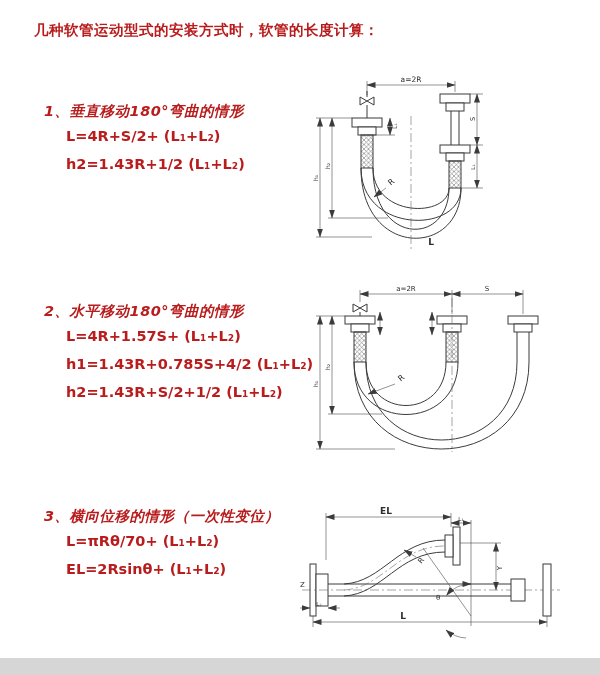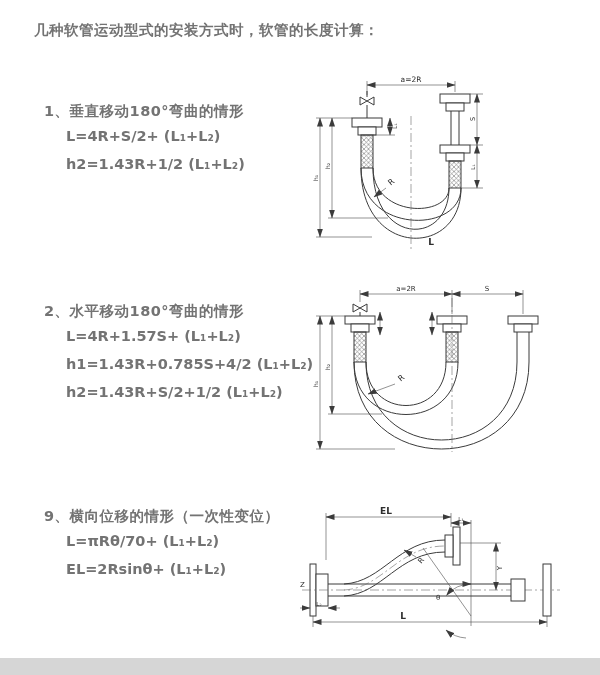--- a/index.html
+++ b/index.html
@@ -1,21 +1,21 @@
 <!DOCTYPE html>
 <html><head>
 <meta charset="utf-8">
 <style>
   html,body{margin:0;padding:0;background:#fff;}
   .page{position:relative;width:600px;height:675px;background:#ffffff;overflow:hidden;
-        font-family:"DejaVu Sans", sans-serif;color:#737373;}
+        font-family:"DejaVu Sans", sans-serif;color:#b91c1c;}
   .title{position:absolute;left:34px;top:21px;font-size:14.5px;font-weight:bold;
          letter-spacing:0.5px;white-space:pre;}
   .sec{position:absolute;left:44px;}
-  .sec .heading{font-size:14.5px;font-weight:bold;letter-spacing:0.5px;line-height:22px;white-space:pre;}
+  .sec .heading{font-size:14.5px;font-weight:bold;letter-spacing:0.5px;line-height:22px;white-space:pre;font-style:italic;}
   .sec .formula{font-size:14.5px;line-height:28px;margin-left:22px;white-space:pre;font-weight:bold;}
   .fig{position:absolute;}
   .fig text{font-family:"DejaVu Sans", sans-serif;fill:#2e2e2e;}
   .obj{stroke:#3b3b3b;stroke-width:1;fill:none;}
   .fill{stroke:#3b3b3b;stroke-width:1;fill:#ffffff;}
   .dim{stroke:#4a4a4a;stroke-width:0.6;fill:none;}
   .cl{stroke:#6a6a6a;stroke-width:0.6;fill:none;stroke-dasharray:9 3 2 3;}
   .hose{stroke:#3b3b3b;stroke-width:1;fill:url(#hatch);}
   .footer-bar{position:absolute;left:0;top:658px;width:600px;height:17px;background:#d6d6d6;}
 </style>
@@ -44,21 +44,21 @@
   </div>
 
   <div class="sec" style="top:300px">
     <div class="heading">2、水平移动180°弯曲的情形</div>
     <div class="formula">L=4R+1.57S+ (L₁+L₂)</div>
     <div class="formula">h1=1.43R+0.785S+4/2 (L₁+L₂)</div>
     <div class="formula">h2=1.43R+S/2+1/2 (L₁+L₂)</div>
   </div>
 
   <div class="sec" style="top:505px">
-    <div class="heading">9、横向位移的情形（一次性变位）</div>
+    <div class="heading">3、横向位移的情形（一次性变位）</div>
     <div class="formula">L=πRθ/70+ (L₁+L₂)</div>
     <div class="formula">EL=2Rsinθ+ (L₁+L₂)</div>
   </div>
 
   <svg class="fig" style="left:310px;top:68px" width="280" height="190" viewBox="0 0 280 190">
 
     <g>
       <line class="dim" x1="57" y1="27" x2="57" y2="13"></line>
       <line class="dim" x1="145" y1="24" x2="145" y2="13"></line>
       <line class="dim" x1="57" y1="17" x2="145" y2="17" marker-start="url(#ar)" marker-end="url(#ar)"></line>

